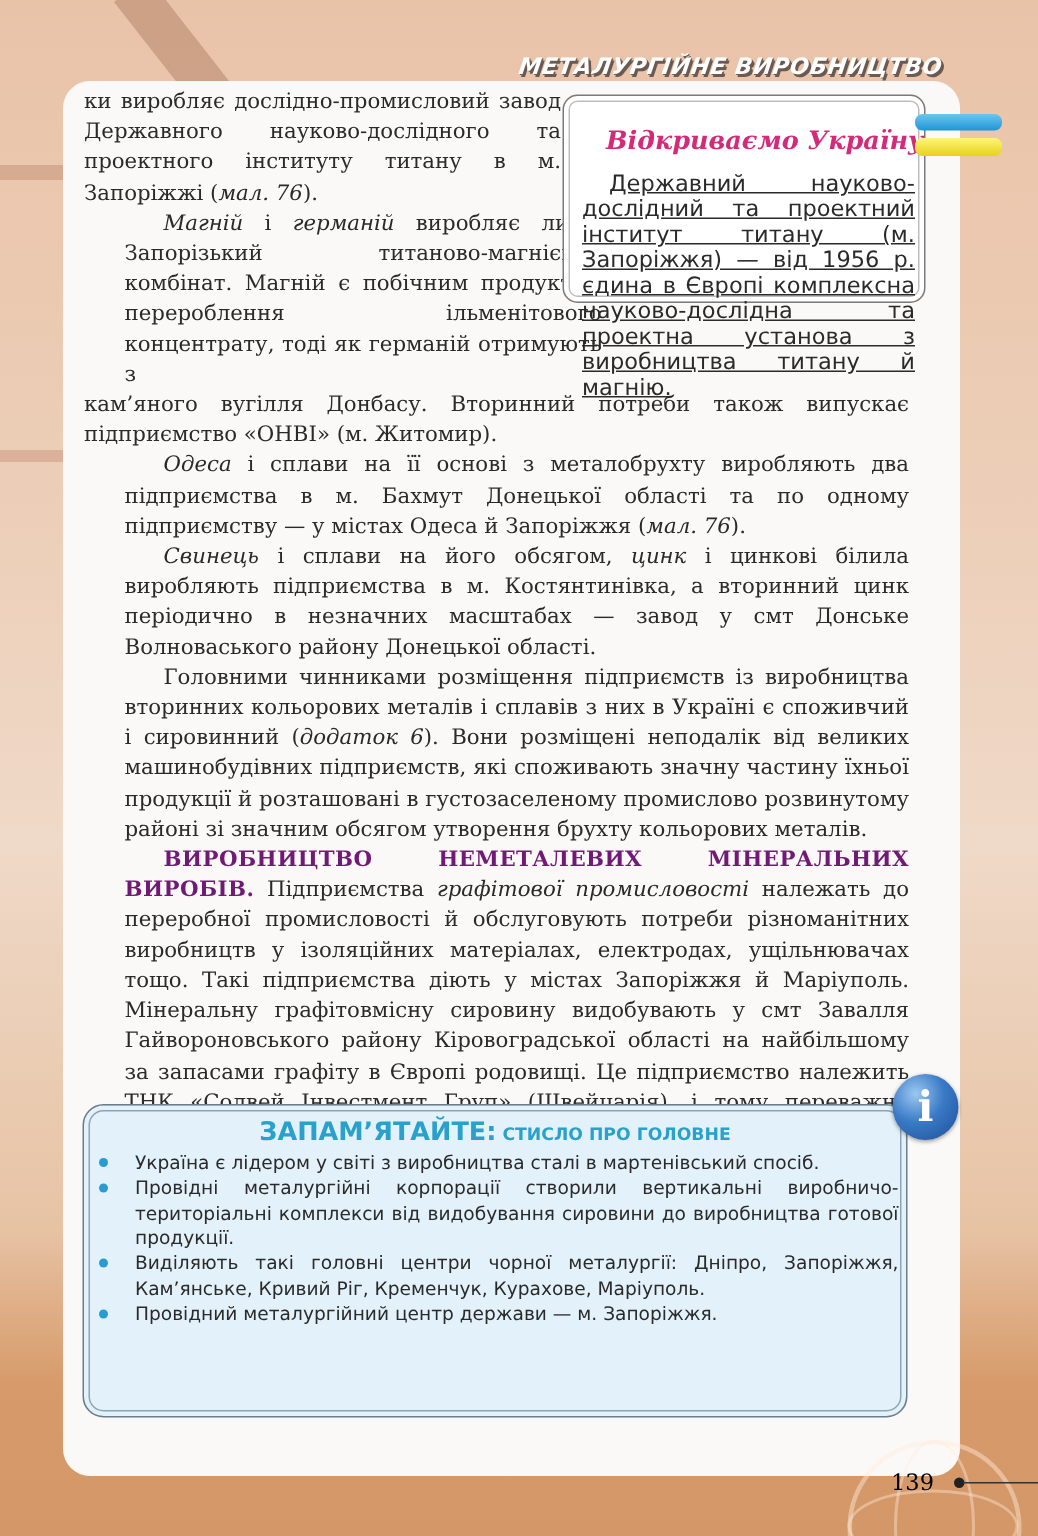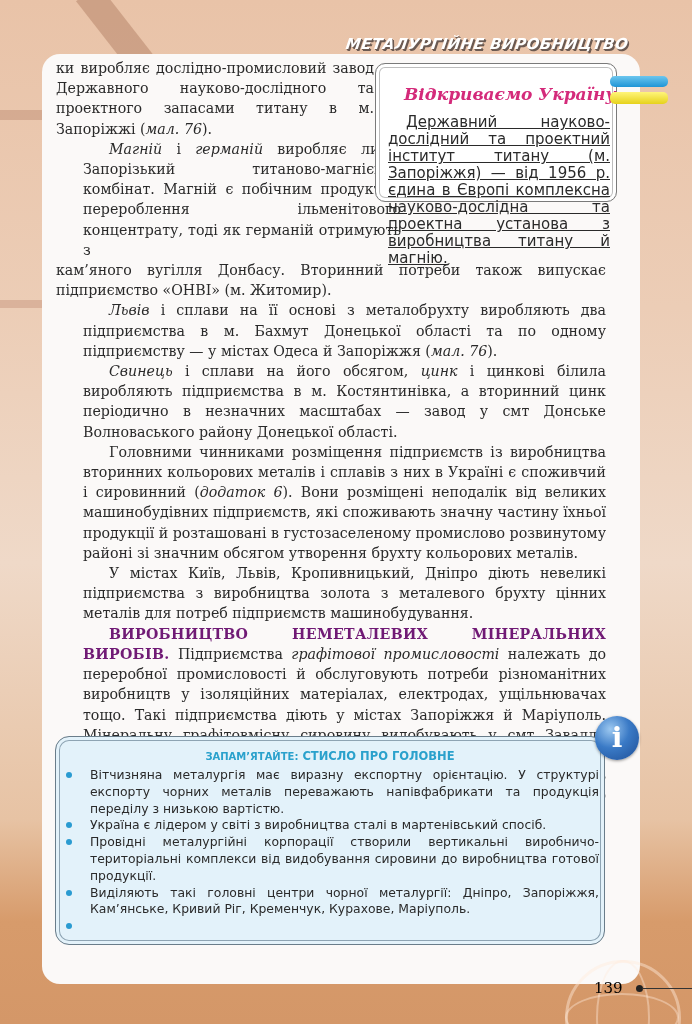--- a/index.html
+++ b/index.html
@@ -58,21 +58,21 @@
   .flag .yellow { height: 12px; background: linear-gradient(180deg,#fff57a,#e6d21b); border-radius: 5px; }
   .summary {
     position: absolute; left: 55px; top: 736px; width: 548px; height: 207px;
     background: #e3f2fa; border: 1.5px solid #6a7d8a; border-radius: 14px;
     box-shadow: inset 0 0 0 3px #e3f2fa, inset 0 0 0 4px #8ea4b3;
   }
   .summary-title {
     position: absolute; top: 8px; left: 0; right: 0; text-align: center;
     font-family: "DejaVu Sans", sans-serif; color: #2aa1cc; font-weight: bold;
   }
-  .summary-title .big { font-size: 10px; }
+  .summary-title .big { font-size: 17px; }
   .summary-title .small { font-size: 11.5px; }
   .summary ul { list-style: none; margin: 0; padding: 0; position: absolute; left: 8px; top: 30px; width: 535px; }
   .summary li {
     position: relative; padding-left: 26px;
     font-family: "DejaVu Sans", sans-serif; font-size: 12.4px; line-height: 16.8px; color: #2a2a2a; text-align: justify;
   }
   .summary li .bullet {
     position: absolute; left: 2px; top: 5px; width: 6px; height: 6px; border-radius: 50%; background: #2a9bd1;
   }
   .info-icon {
@@ -103,49 +103,47 @@
 
 <div class="bg-beam"></div>
 <div class="bg-beam2"></div>
 <div class="bg-beam3"></div>
 
 <div class="header-title">МЕТАЛУРГІЙНЕ ВИРОБНИЦТВО</div>
 
 <div class="page"></div>
 
 <div class="main-text">
-  <p class="narrow"><span>ки виробляє дослідно-промисловий завод Державного науково-дослідного та проектного запасами титану в м. Запоріжжі (</span><em>мал. 76</em><span>).</span></p>
+  <p class="narrow"><span>ки виробляє дослідно-промисловий завод Державного науково-дослідного та проектного інституту титану в м. Запоріжжі (</span><em>мал. 76</em><span>).</span></p>
   <p class="indent narrow"><em>Магній</em><span> і </span><em>германій</em><span> виробляє лише Запорізький титаново-магнієвий комбінат. Магній є побічним продуктом перероблення ільменітового концентрату, тоді як германій отримують з</span></p>
   <p><span>кам’яного вугілля Донбасу. Вторинний потреби також випускає підприємство «ОНВІ» (м. Житомир).</span></p>
-  <p class="indent"><em>Львів</em><span> і сплави на її основі з металобрухту виробляють два підприємства в м. Бахмут Донецької області та по одному підприємству — у містах Одеса й Запоріжжя (</span><em>мал. 76</em><span>).</span></p>
+  <p class="indent"><em>Одеса</em><span> і сплави на її основі з металобрухту виробляють два підприємства в м. Бахмут Донецької області та по одному підприємству — у містах Одеса й Запоріжжя (</span><em>мал. 76</em><span>).</span></p>
   <p class="indent"><em>Свинець</em><span> і сплави на його обсягом, </span><em>цинк</em><span> і цинкові білила виробляють підприємства в м. Костянтинівка, а вторинний цинк періодично в незначних масштабах — завод у смт Донське Волноваського району Донецької області.</span></p>
   <p class="indent"><span>Головними чинниками розміщення підприємств із виробництва вторинних кольорових металів і сплавів з них в Україні є споживчий і сировинний (</span><em>додаток 6</em><span>). Вони розміщені неподалік від великих машинобудівних підприємств, які споживають значну частину їхньої продукції й розташовані в густозаселеному промислово розвинутому районі зі значним обсягом утворення брухту кольорових металів.</span></p>
-  <p class="indent"><span>У містах Київ, Львів, Кропивницький, Дніпро діють невеликі підприємства з виробництва золота з металевого брухту цінних металів для потреб підприємств машинобудування.</span></p>
   <p class="indent"><span class="section-heading">ВИРОБНИЦТВО НЕМЕТАЛЕВИХ МІНЕРАЛЬНИХ ВИРОБІВ.</span><span> Підприємства </span><em>графітової промисловості</em><span> належать до переробної промисловості й обслуговують потреби різноманітних виробництв у ізоляційних матеріалах, електродах, ущільнювачах тощо. Такі підприємства діють у містах Запоріжжя й Маріуполь. Мінеральну графітовмісну сировину видобувають у смт Завалля Гайвороновського району Кіровоградської області на найбільшому за запасами графіту в Європі родовищі. Це підприємство належить ТНК «Солвей Інвестмент Груп» (Швейцарія), і тому переважно експортує свою продукцію (</span><em>мал. 76</em><span>).</span></p>
 </div>
 
 <div class="float-box">
   <div class="float-box-title">Відкриваємо Україну</div>
   <div class="float-box-body">Державний науково-дослідний та проектний інститут титану (м. Запоріжжя) — від 1956 р. єдина в Європі комплексна науково-дослідна та проектна установа з виробництва титану й магнію.</div>
 </div>
 <div class="flag">
   <div class="blue"></div>
   <div class="yellow"></div>
 </div>
 
 <div class="summary">
   <div class="summary-title">
     <span class="big">ЗАПАМ’ЯТАЙТЕ:</span><span class="small"> СТИСЛО ПРО ГОЛОВНЕ</span>
   </div>
   <ul>
-    <li><span class="bullet"></span><span>Вітчизняна металургія має виразну експортну орієнтацію. У структурі експорту чорних металів переважають напівфабрикати та продукція переділу з низькою вартістю.</span></li>
     <li><span class="bullet"></span><span>Україна є лідером у світі з виробництва сталі в мартенівський спосіб.</span></li>
     <li><span class="bullet"></span><span>Провідні металургійні корпорації створили вертикальні виробничо-територіальні комплекси від видобування сировини до виробництва готової продукції.</span></li>
     <li><span class="bullet"></span><span>Виділяють такі головні центри чорної металургії: Дніпро, Запоріжжя, Кам’янське, Кривий Ріг, Кременчук, Курахове, Маріуполь.</span></li>
-    <li><span class="bullet"></span></li>
+    <li><span class="bullet"></span><span>Провідний металургійний центр держави — м. Запоріжжя.</span></li>
   </ul>
 </div>
 <div class="info-icon">i</div>
 
 <div class="globe"></div>
 <div class="page-number">139</div>
 <div class="page-dot"></div>
 <div class="page-line"></div>
 
 </body></html>

